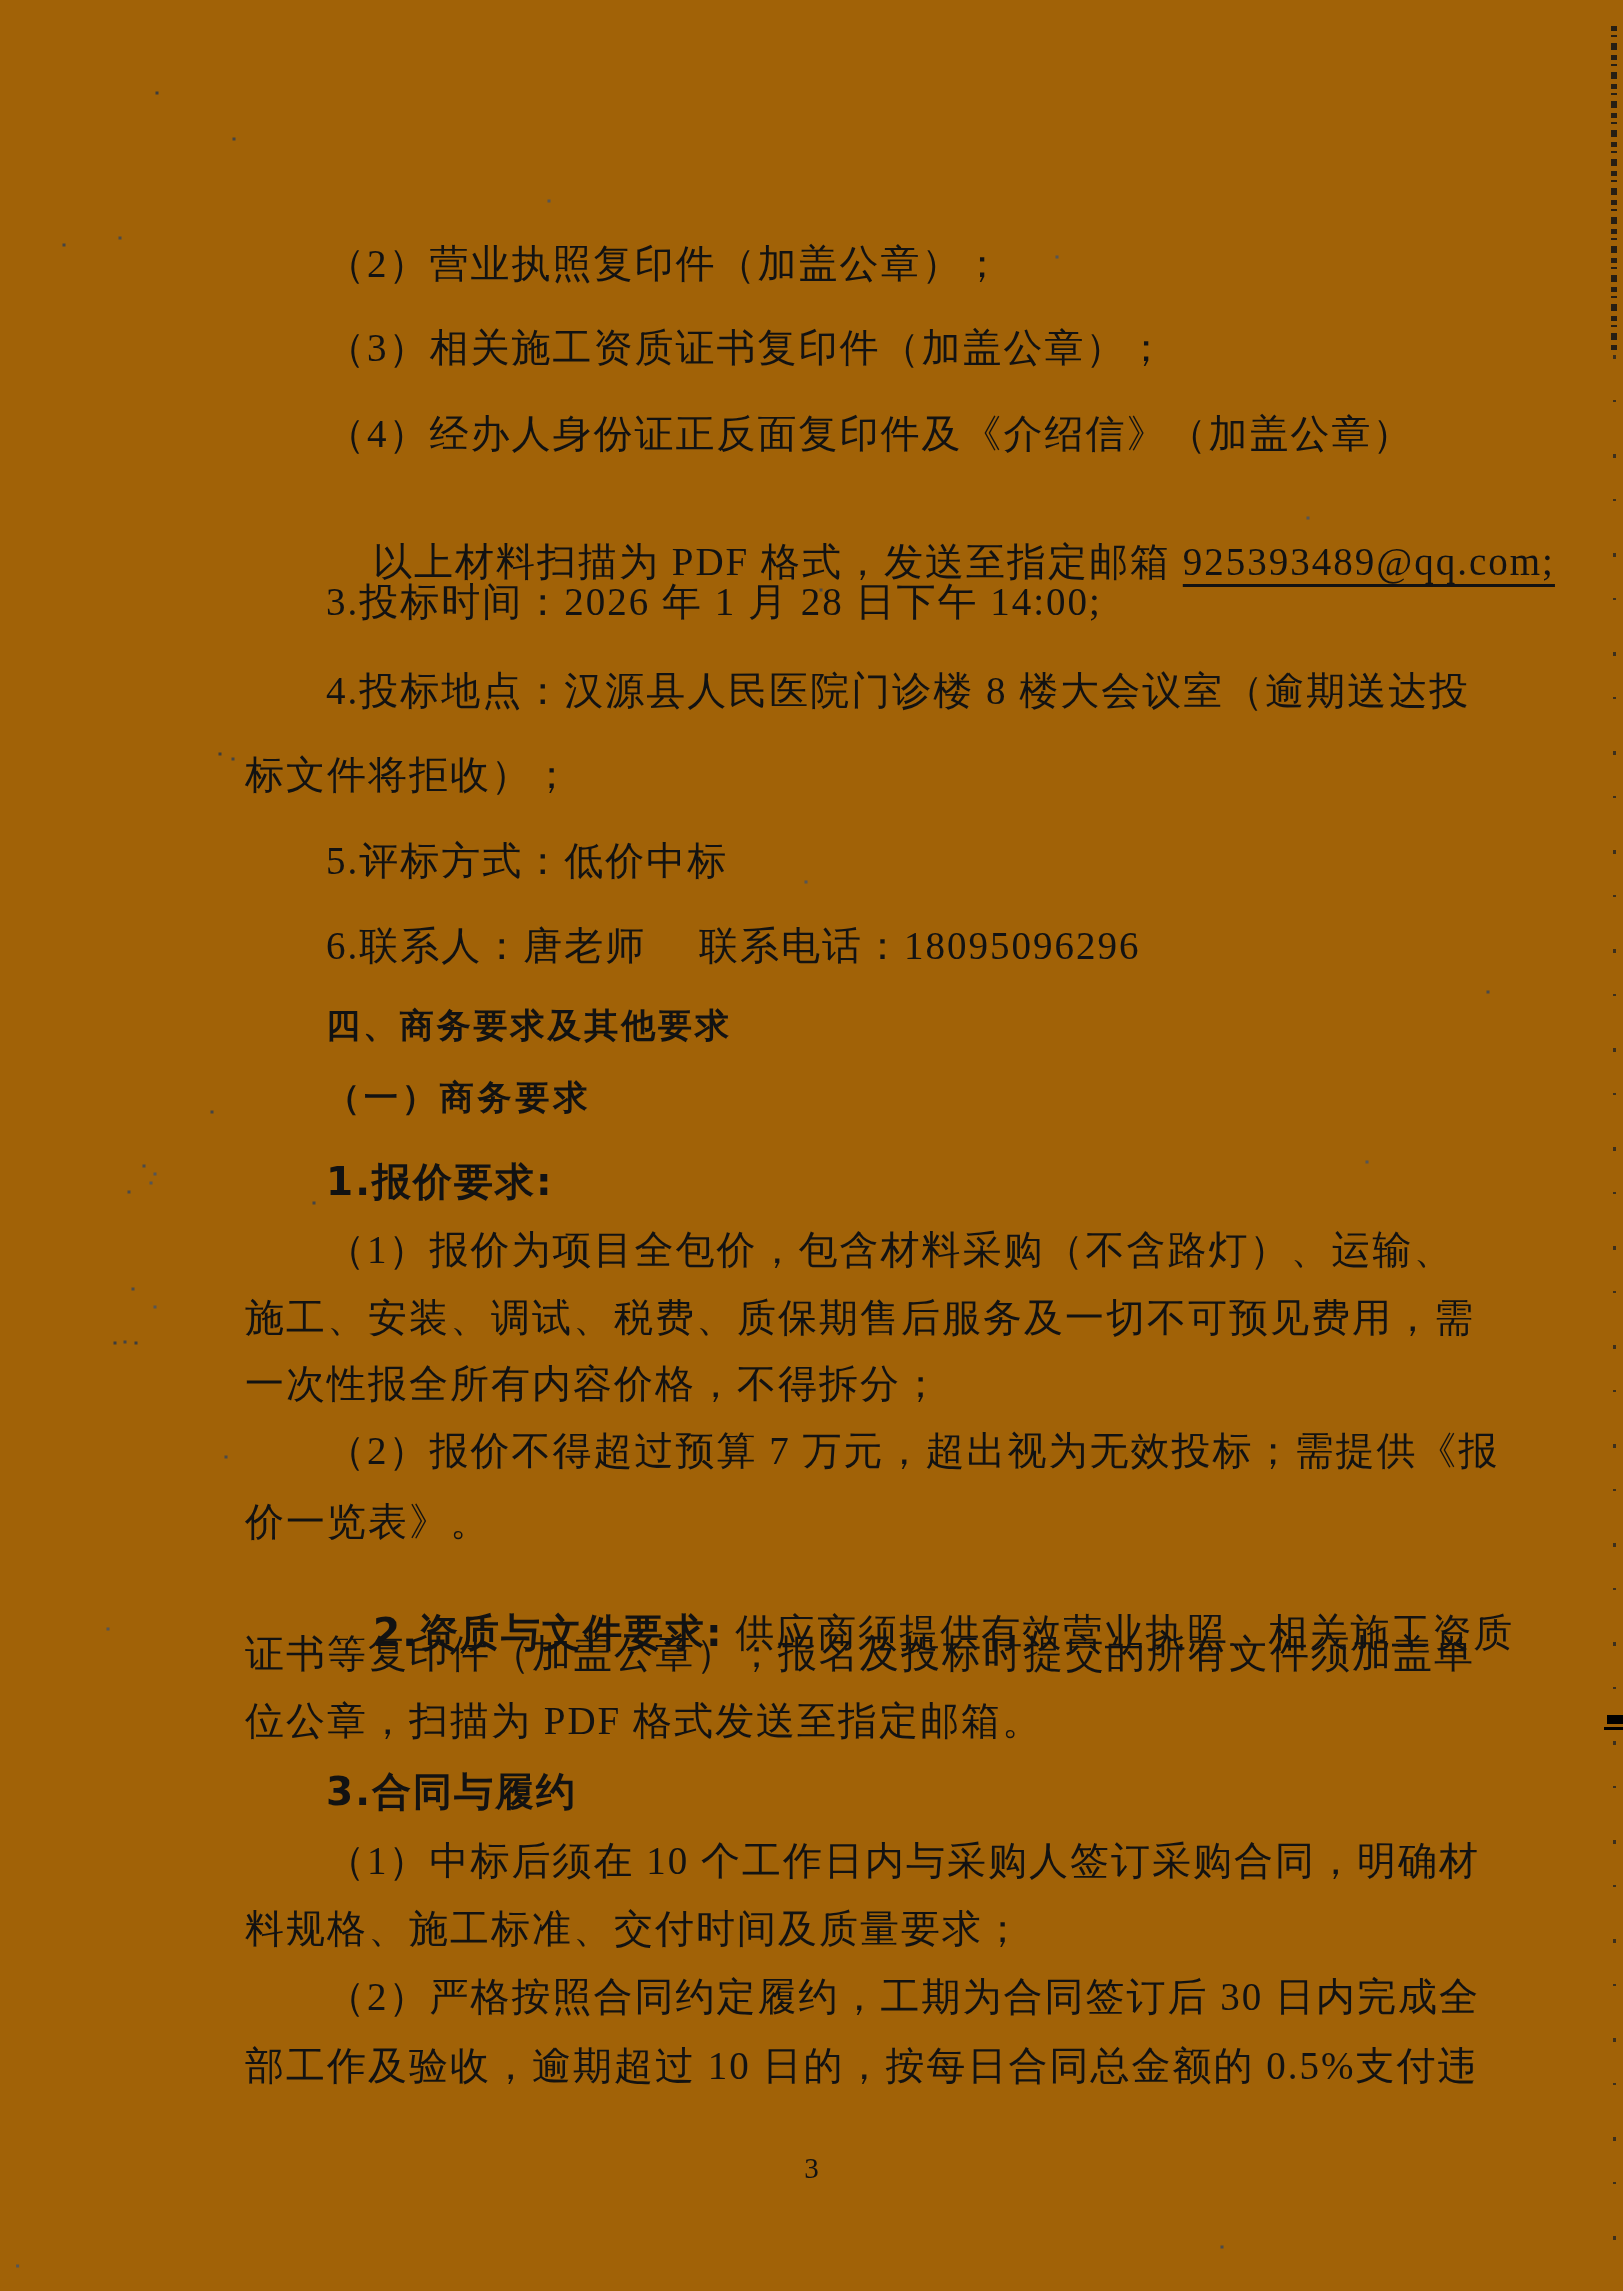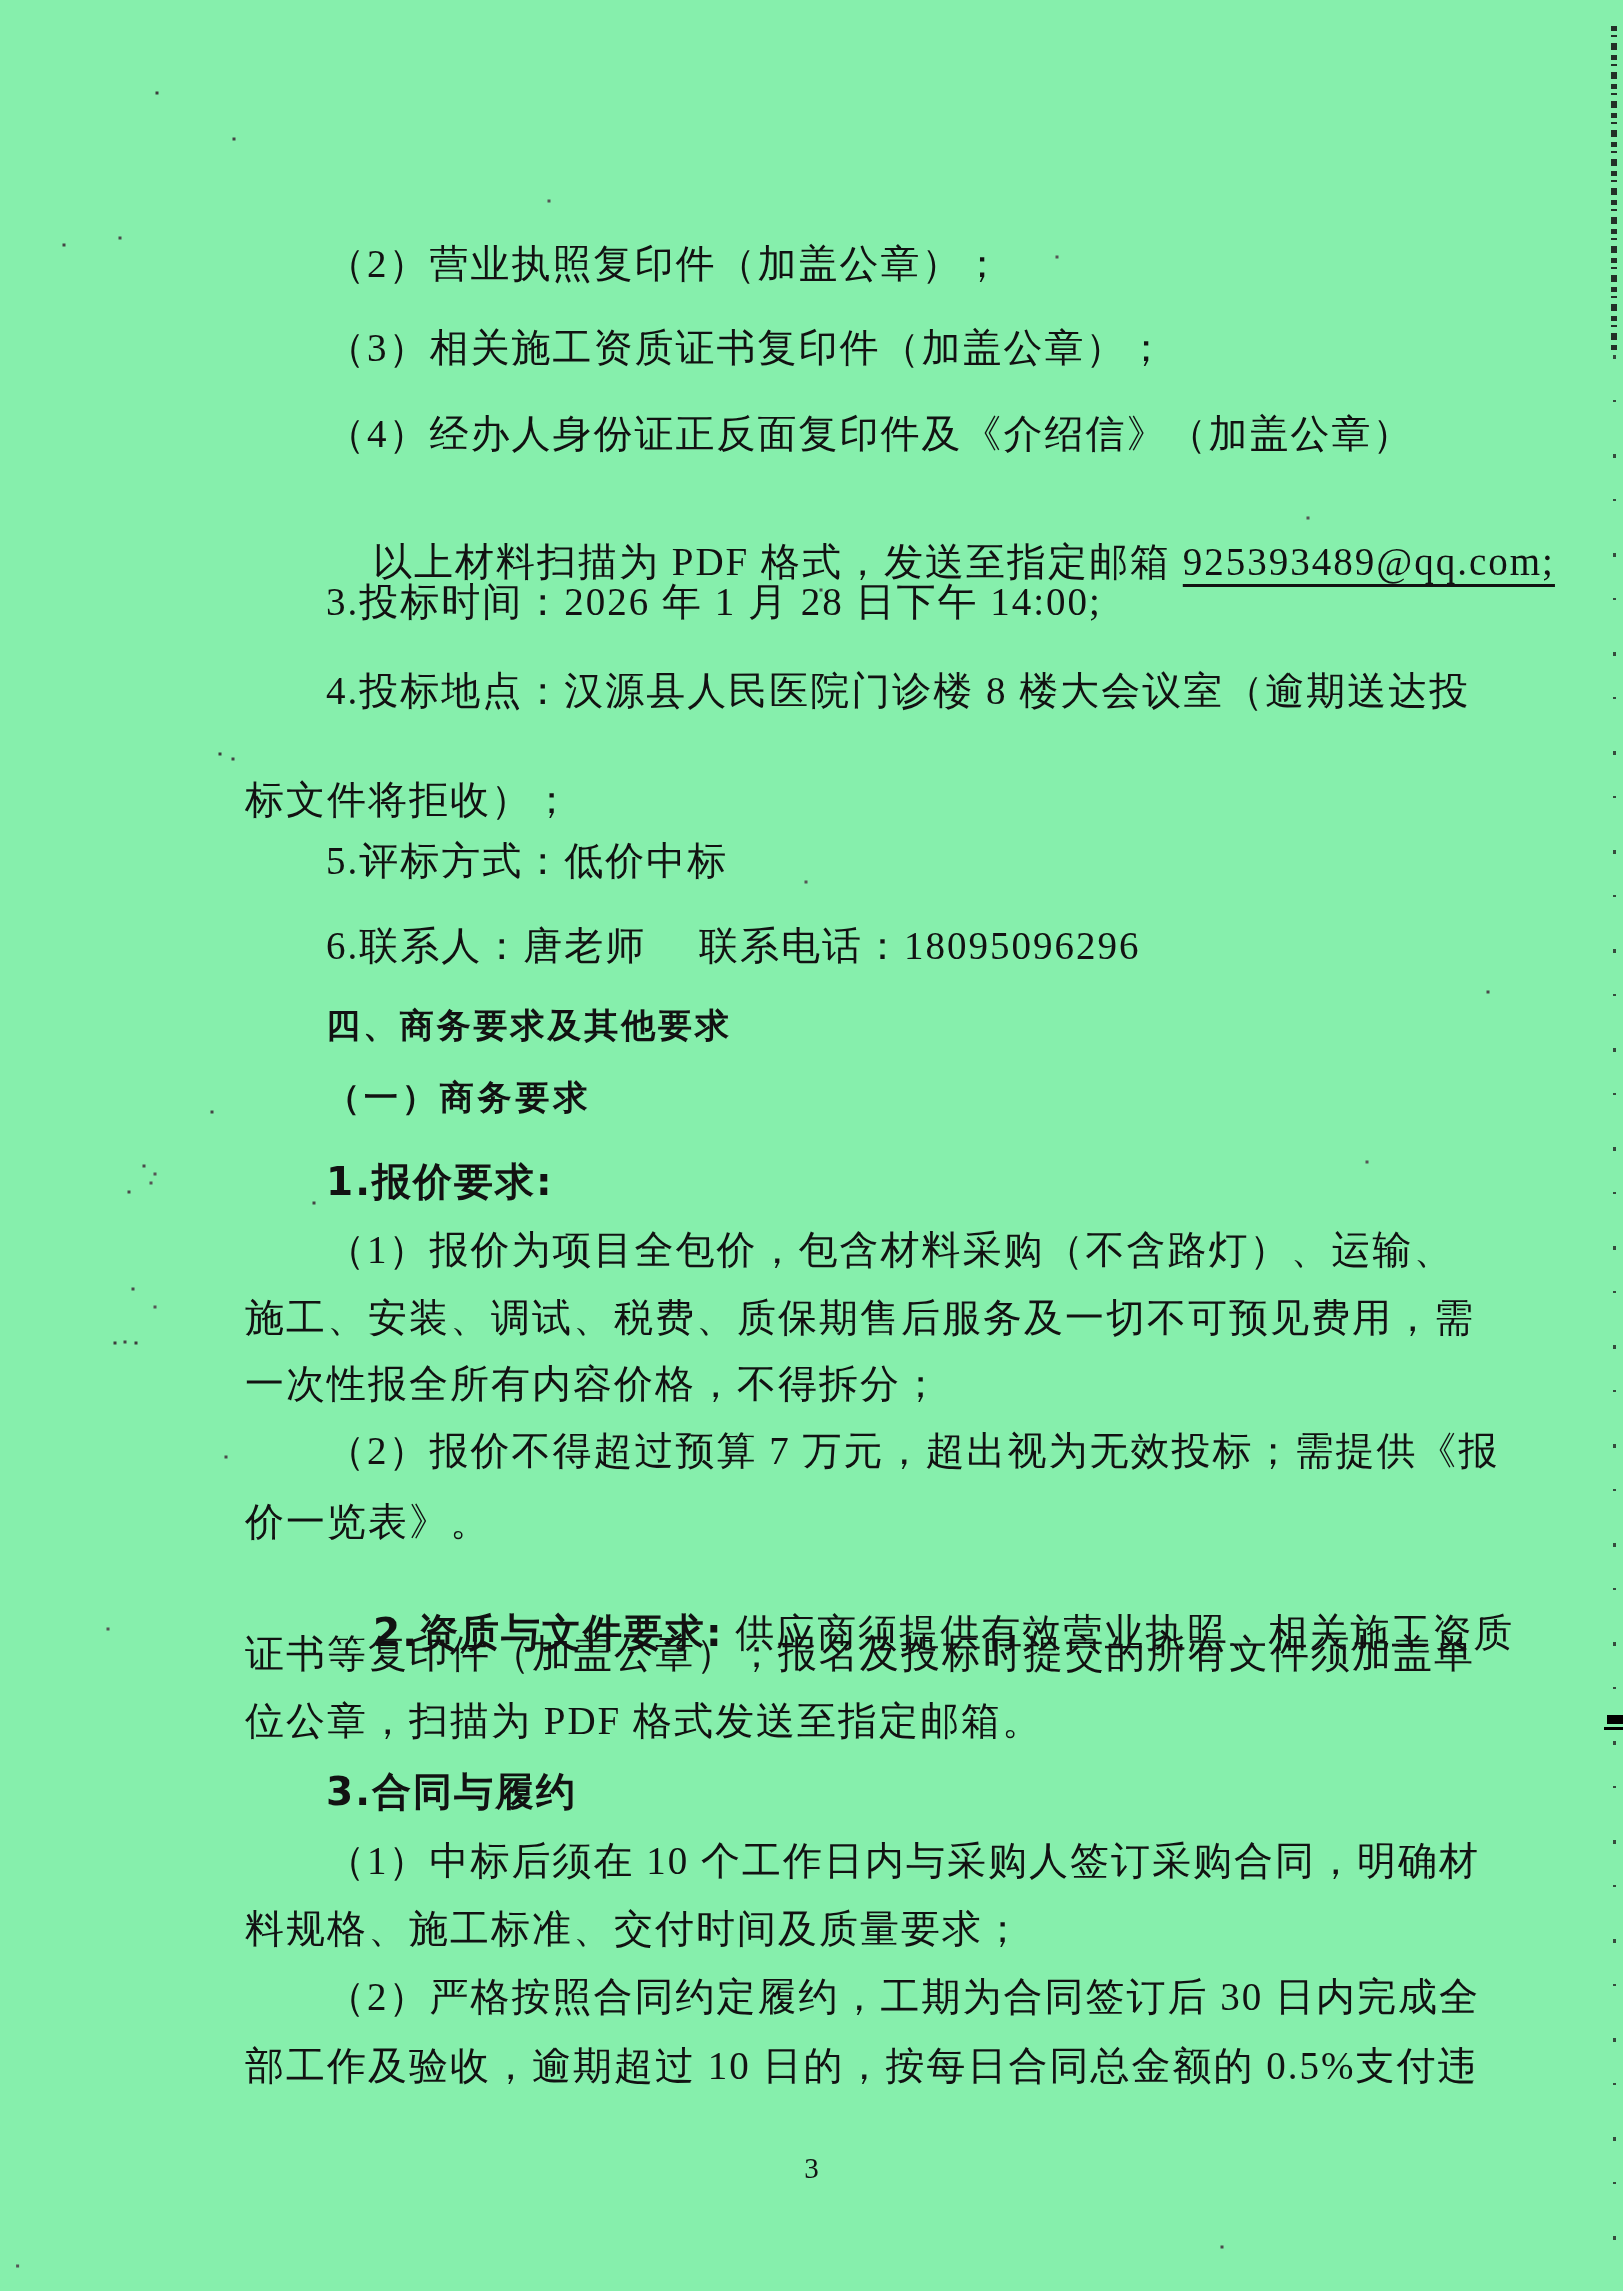--- a/index.html
+++ b/index.html
@@ -1,19 +1,19 @@
 <!DOCTYPE html>
 <html><head>
 <meta charset="utf-8">
 <style>
   html,body{margin:0;padding:0;background:#ffffff;}
   .page{
     position:relative;
     width:1623px;height:2292px;
-    background:#86efac;
+    background:#a16207;
     overflow:hidden;
     font-family:"Liberation Serif","DejaVu Serif",serif;
     color:#121212;
   }
   .ln{
     position:absolute;
     white-space:pre;
     font-size:39px;
     line-height:1.15;
     letter-spacing:2px;
@@ -82,21 +82,21 @@
   <div class="ln ind" style="top:242px">（2）营业执照复印件（加盖公章）；</div>
   <div class="ln ind" style="top:326px">（3）相关施工资质证书复印件（加盖公章）；</div>
   <div class="ln ind" style="top:412px">（4）经办人身份证正反面复印件及《介绍信》（加盖公章）</div>
 
   <div class="ln ind" style="top:495px">
     <span>以上材料扫描为 PDF 格式，发送至指定邮箱 </span><span class="email">925393489@qq.com;</span>
   </div>
 
   <div class="ln ind" style="top:580px">3.投标时间：2026 年 1 月 28 日下午 14:00;</div>
   <div class="ln ind" style="top:669px">4.投标地点：汉源县人民医院门诊楼 8 楼大会议室（逾期送达投</div>
-  <div class="ln flush" style="top:778px">标文件将拒收）；</div>
+  <div class="ln flush" style="top:753px">标文件将拒收）；</div>
   <div class="ln ind" style="top:839px">5.评标方式：低价中标</div>
   <div class="ln ind" style="top:924px">6.联系人：唐老师　 联系电话：18095096296</div>
 
   <div class="ln ind hd h-sec" style="top:1006px">四、商务要求及其他要求</div>
   <div class="ln ind hd h-sub" style="top:1078px">（一）商务要求</div>
   <div class="ln ind b" style="top:1160px">1.报价要求:</div>
 
   <div class="ln ind" style="top:1228px">（1）报价为项目全包价，包含材料采购（不含路灯）、运输、</div>
   <div class="ln flush" style="top:1296px">施工、安装、调试、税费、质保期售后服务及一切不可预见费用，需</div>
   <div class="ln flush" style="top:1362px">一次性报全所有内容价格，不得拆分；</div>

